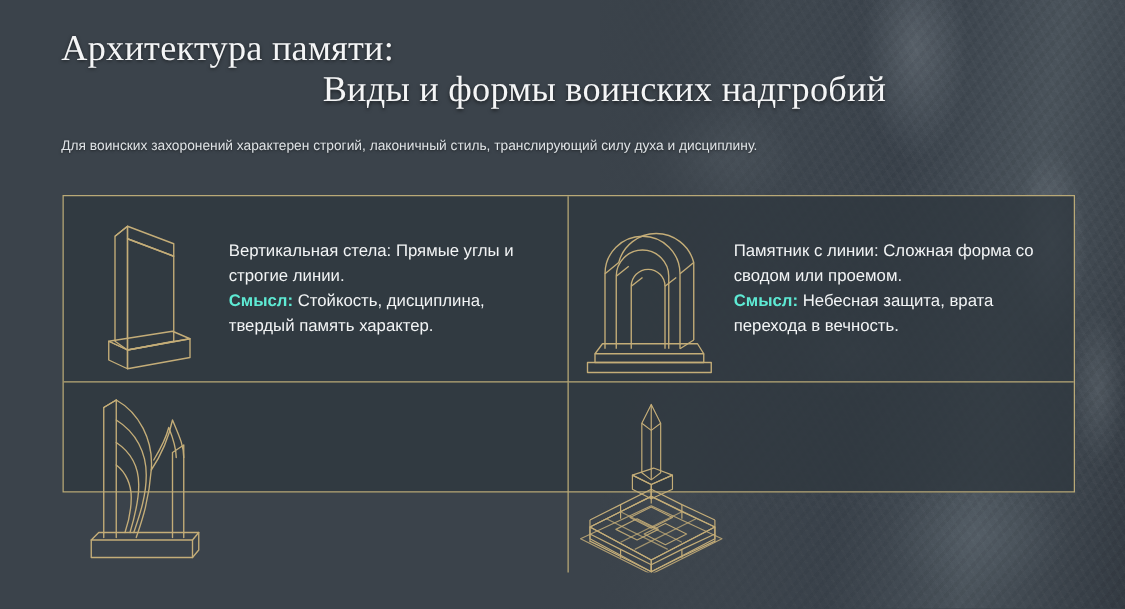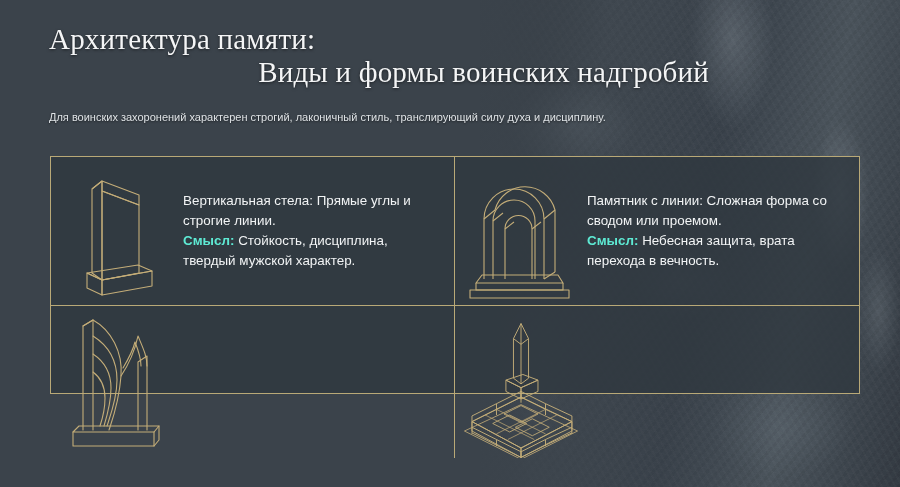--- a/index.html
+++ b/index.html
@@ -96,21 +96,21 @@
           <path d="M40 34 L77 48 L77 116 L40 123 Z"></path>
           <path d="M30 32 L40 24"></path>
           <path d="M25 116 L40 123 L90 114 L76 108 Z"></path>
           <path d="M25 116 L25 131 L40 138 L40 123 Z"></path>
           <path d="M40 138 L90 129 L90 114 L40 123 Z"></path>
         </svg>
       </div>
       <div class="txt">
         <span class="desc">Вертикальная стела: Прямые углы и строгие линии.</span>
         <span class="meaning-label">Смысл: </span>
-        <span>Стойкость, дисциплина, твердый мужской характер.</span>
+        <span>Стойкость, дисциплина, твердый память характер.</span>
       </div>
     </div>
 
     <div class="cell c1">
       <div class="art">
         <svg width="118" height="148" viewBox="0 0 118 148" fill="none" stroke="#c4ad78" stroke-width="1.1" stroke-linejoin="round">
           <path d="M22 122 L22 62 A30 30 0 0 1 82 62 L82 122"></path>
           <path d="M31 122 L31 64 A21 21 0 0 1 73 64 L73 122"></path>
           <path d="M43 122 L43 72 A13.5 13.5 0 0 1 70 72 L70 122"></path>
           <path d="M22 62 L33 53 A31 31 0 0 1 93 53 L93 115"></path>

